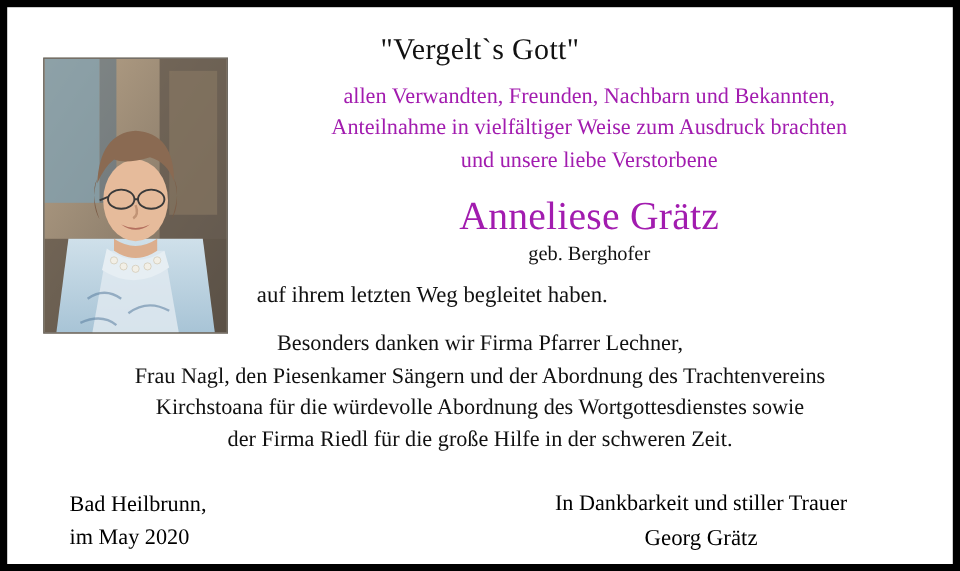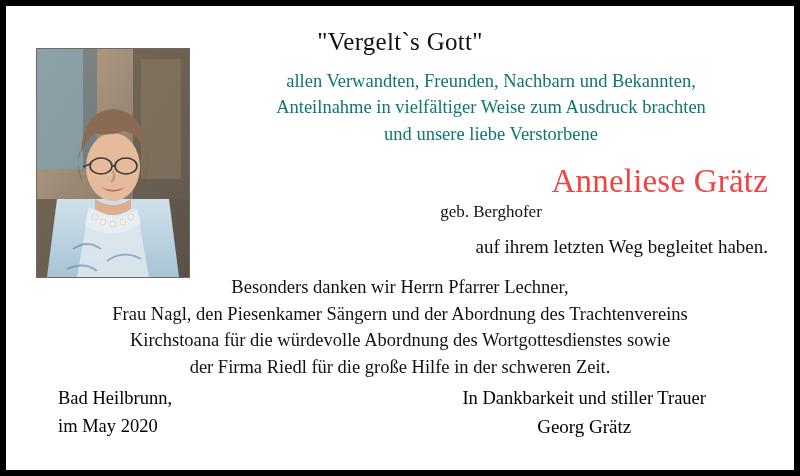--- a/index.html
+++ b/index.html
@@ -43,58 +43,58 @@
   .photo svg { display: block; width: 100%; height: 100%; }
 
   .body-col {
     margin-left: 190px;
     margin-right: 8px;
   }
   .intro {
     text-align: center;
     font-size: 18.5px;
     line-height: 1.42;
-    color: #0f766e;
+    color: #a21caf;
   }
   .name {
-    text-align: right;
+    text-align: center;
     font-size: 33px;
     margin-top: 16px;
     margin-bottom: 2px;
     letter-spacing: 0.2px;
-    color: #ef4444;
+    color: #a21caf;
   }
   .maiden {
     text-align: center;
     font-size: 17px;
     margin-bottom: 14px;
     color: #111;
   }
   .accompanied {
-    text-align: right;
+    text-align: left;
     font-size: 19px;
     margin-bottom: 8px;
     color: #111;
   }
   .thanks {
     margin-top: 16px;
     text-align: center;
     font-size: 18.5px;
     line-height: 1.45;
     color: #111;
   }
   .footer {
     position: absolute;
     left: 0;
     right: 0;
-    bottom: 29px;
+    bottom: 7px;
     padding: 0 28px 0 52px;
     display: flex;
     justify-content: space-between;
-    align-items: center;
+    align-items: flex-end;
     font-size: 18.5px;
     line-height: 1.5;
   }
   .footer-left { text-align: left; }
   .footer-right { text-align: center; margin-right: 60px; }
   .signature {
     font-weight: normal;
     font-size: 19px;
   }
   .line { display: block; }
@@ -161,21 +161,21 @@
       <span class="line">Anteilnahme in vielfältiger Weise zum Ausdruck brachten</span>
       <span class="line">und unsere liebe Verstorbene</span>
     </div>
 
     <div class="name">Anneliese Grätz</div>
     <div class="maiden">geb. Berghofer</div>
     <div class="accompanied">auf ihrem letzten Weg begleitet haben.</div>
   </div>
 
   <div class="thanks">
-    <span class="line">Besonders danken wir Herrn Pfarrer Lechner,</span>
+    <span class="line">Besonders danken wir Firma Pfarrer Lechner,</span>
     <span class="line">Frau Nagl, den Piesenkamer Sängern und der Abordnung des Trachtenvereins</span>
     <span class="line">Kirchstoana für die würdevolle Abordnung des Wortgottesdienstes sowie</span>
     <span class="line">der Firma Riedl für die große Hilfe in der schweren Zeit.</span>
   </div>
 
   <div class="footer">
     <div class="footer-left">
       <span class="line">Bad Heilbrunn,</span>
       <span class="line">im May 2020</span>
     </div>

